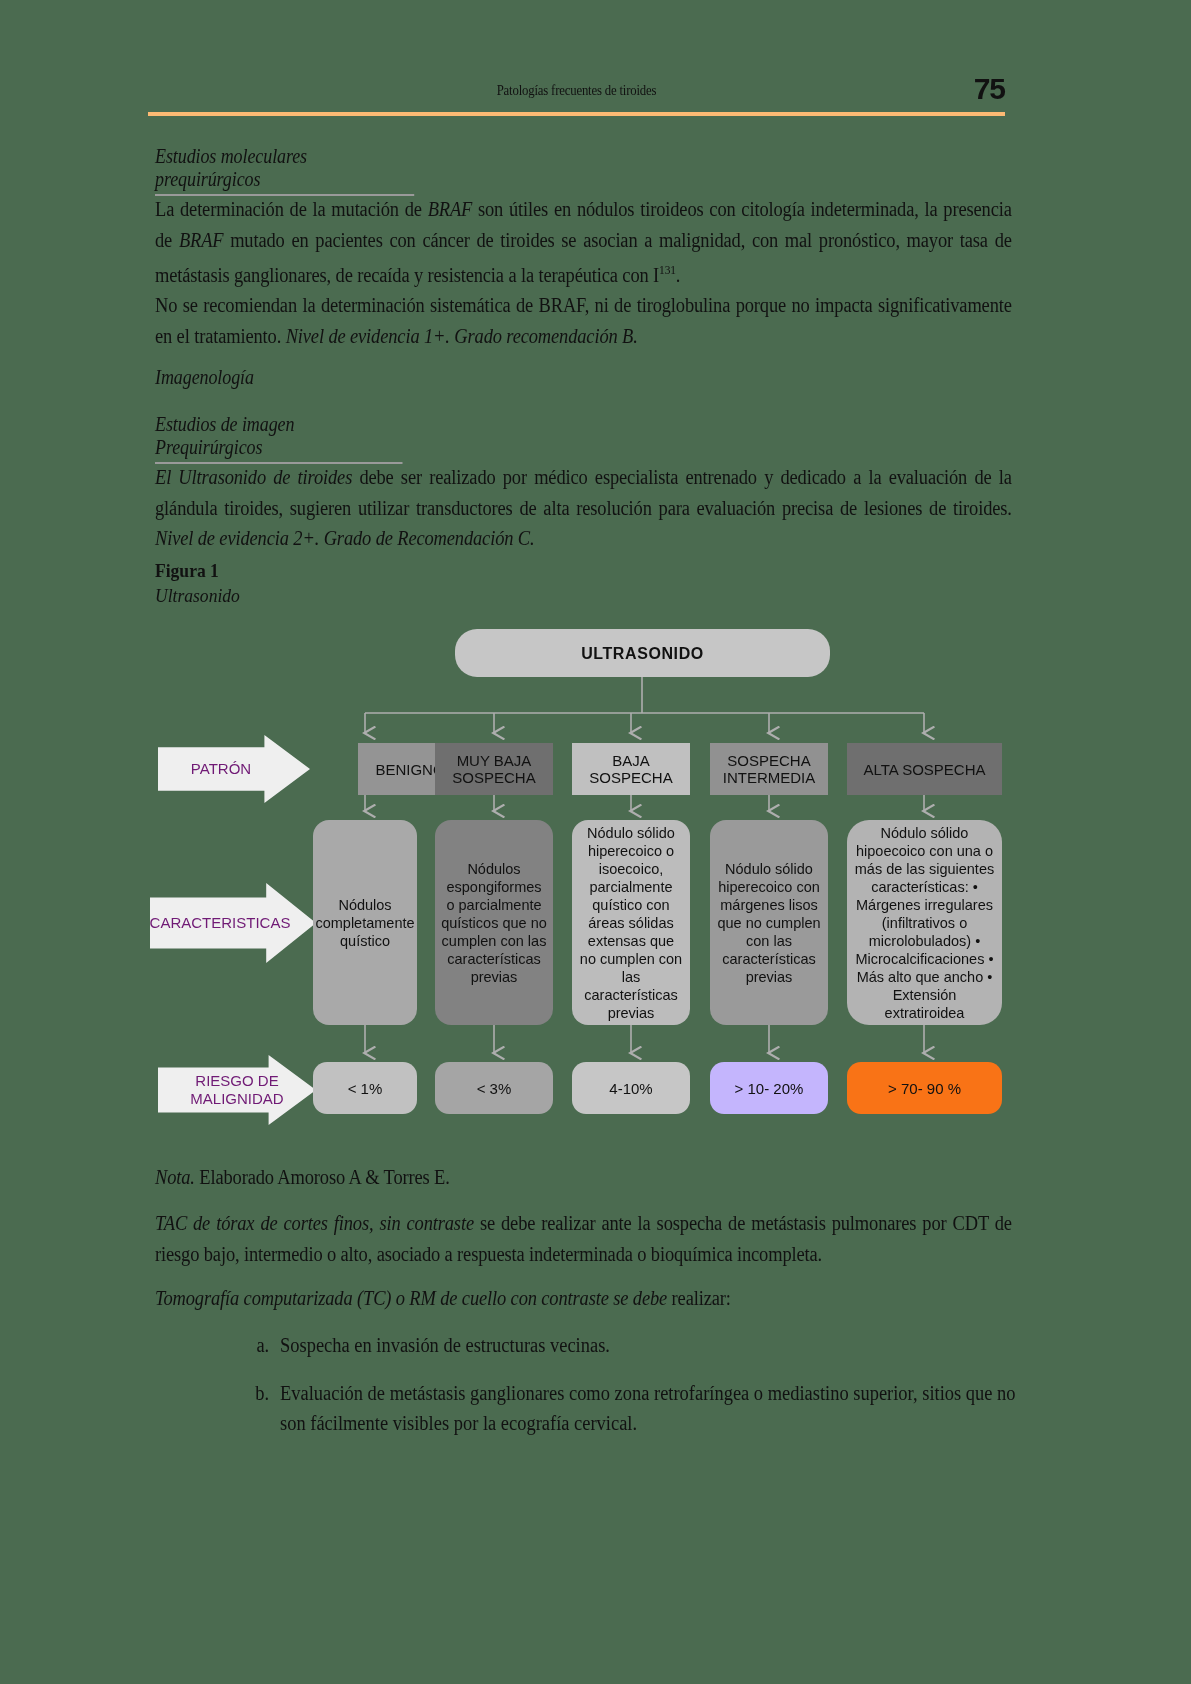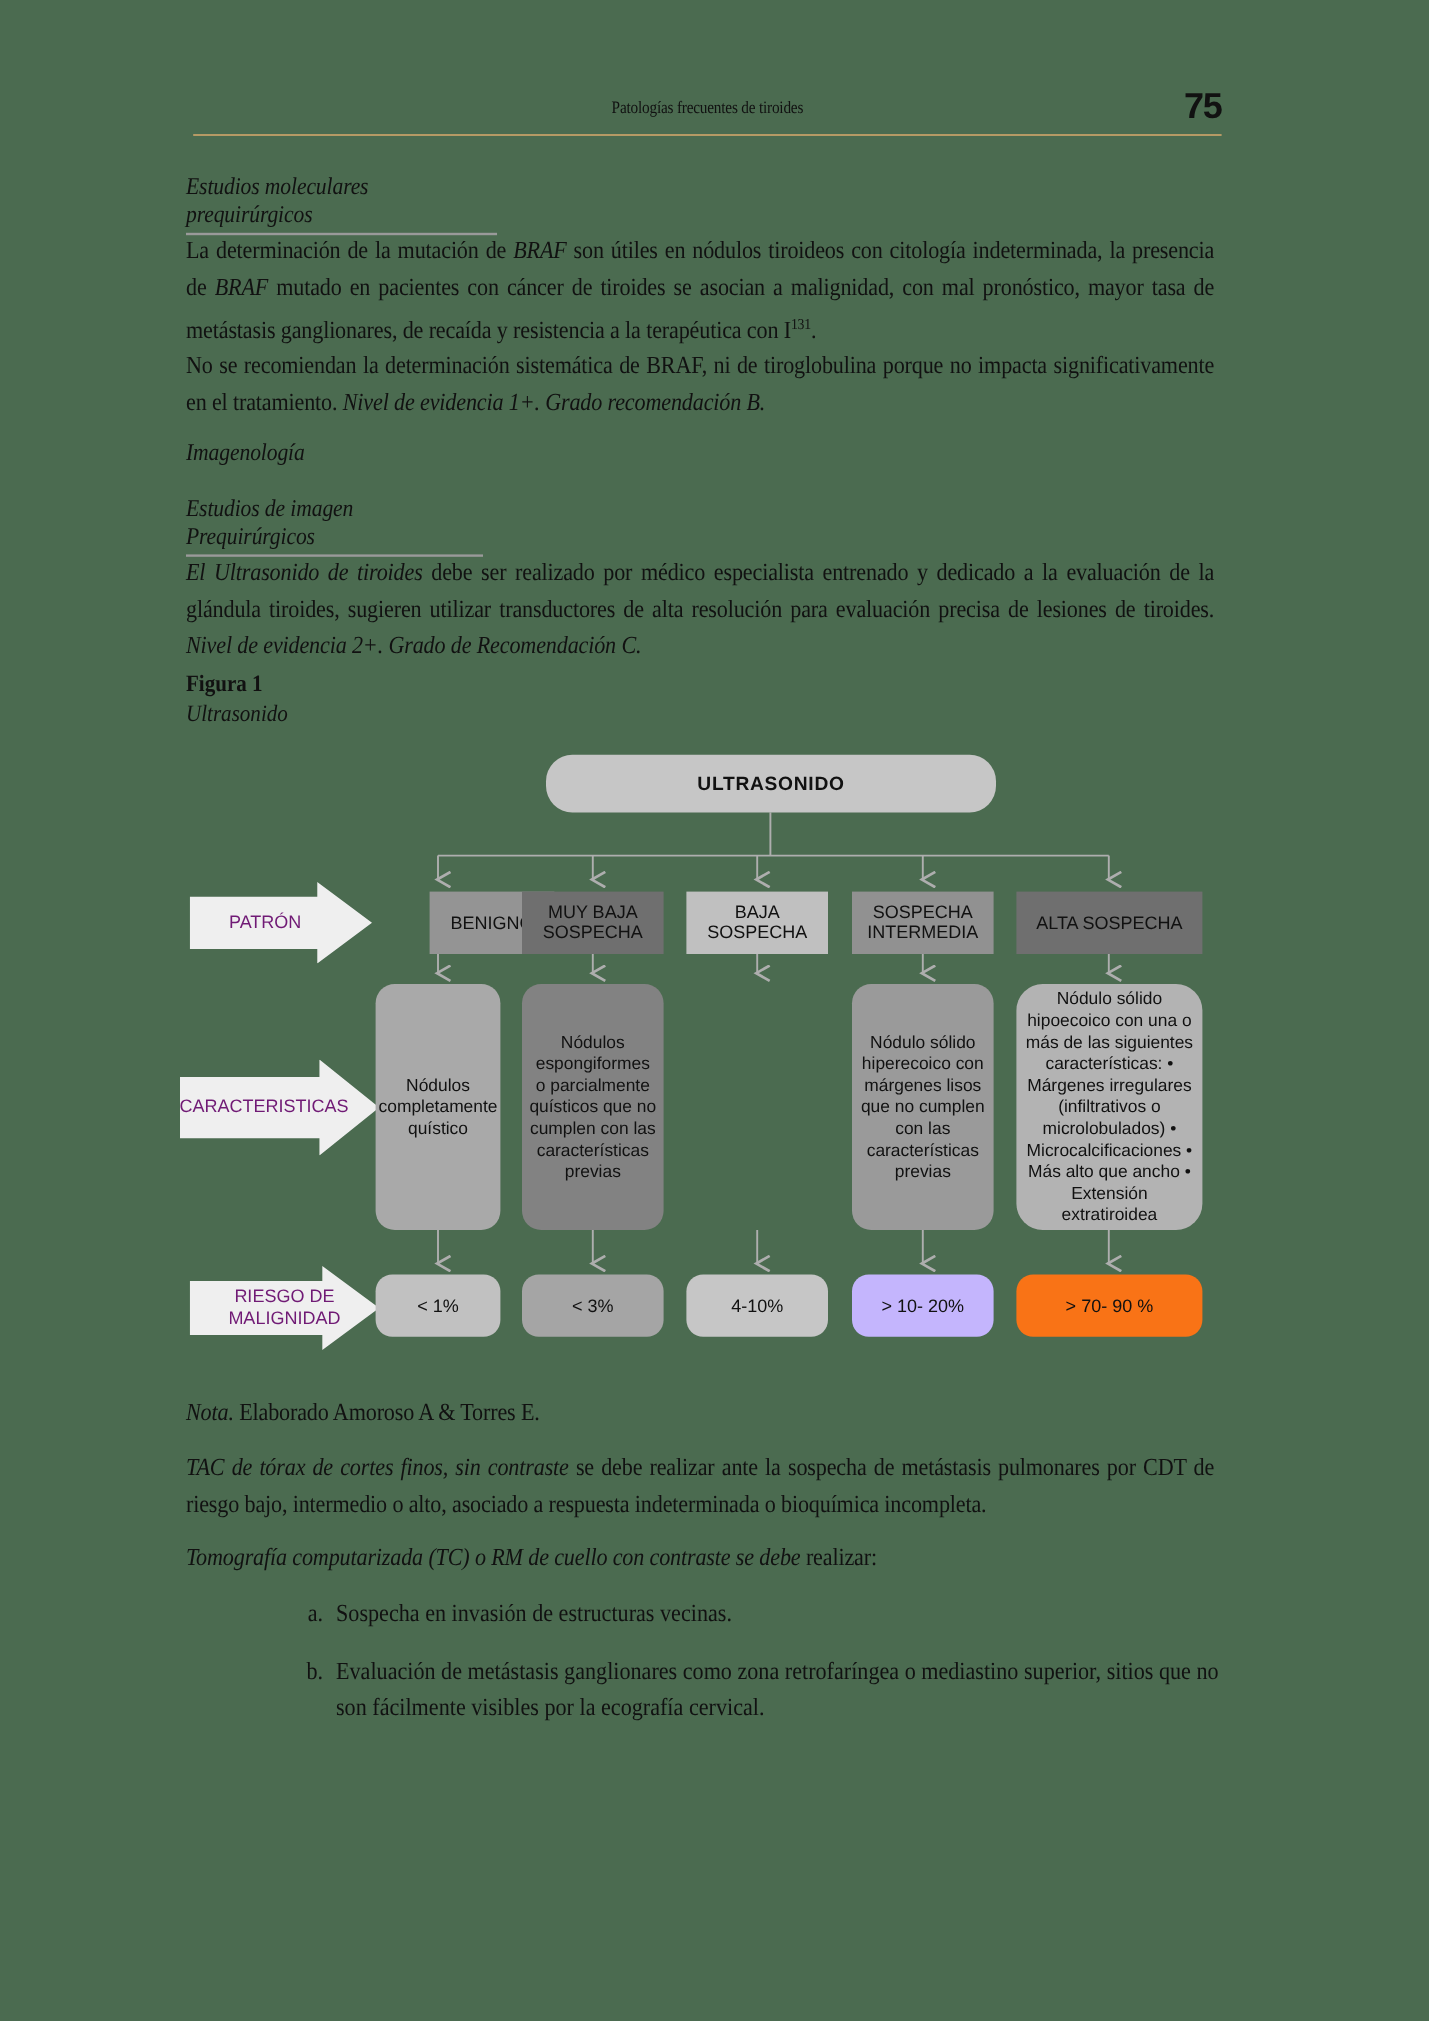--- a/index.html
+++ b/index.html
@@ -20,25 +20,25 @@
     position: absolute;
     left: 0; top: 0;
     width: 1191px;
     height: 1684px;
     background: #4b6b50;
   }
 
   
   .runhead {
     position: absolute;
-    left: 161px;
+    left: 148px;
     top: 78px;
     width: 857px;
     height: 34px;
-    border-bottom: 1px solid #fdba74;
+    border-bottom: 4px solid #fdba74;
   }
   .runhead-title {
     position: absolute;
     left: 0; right: 0;
     top: 4px;
     text-align: center;
     font-size: 14.5px;
     font-family: "Liberation Serif", serif;
     letter-spacing: -0.2px;
     transform: scaleX(0.88);
@@ -273,20 +273,21 @@
     <div class="rowlab l3">RIESGO DE MALIGNIDAD</div>
 
     <div class="node pat p1">BENIGNO</div>
     <div class="node pat p2">MUY BAJA SOSPECHA</div>
     <div class="node pat p3">BAJA SOSPECHA</div>
     <div class="node pat p4">SOSPECHA INTERMEDIA</div>
     <div class="node pat p5">ALTA SOSPECHA</div>
 
     <div class="node car c1">Nódulos completamente quístico</div>
     <div class="node car c2">Nódulos espongiformes o parcialmente quísticos que no cumplen con las características previas</div>
+    <div class="node car c3">Nódulo sólido hiperecoico o isoecoico, parcialmente quístico con áreas sólidas extensas que no cumplen con las características previas</div>
     <div class="node car c4">Nódulo sólido hiperecoico con márgenes lisos que no cumplen con las características previas</div>
     <div class="node car c5">Nódulo sólido hipoecoico con una o más de las siguientes características: • Márgenes irregulares (infiltrativos o microlobulados) • Microcalcificaciones • Más alto que ancho • Extensión extratiroidea</div>
 
     <div class="node risk r1">&lt; 1%</div>
     <div class="node risk r2">&lt; 3%</div>
     <div class="node risk r3">4-10%</div>
     <div class="node risk r4">&gt; 10- 20%</div>
     <div class="node risk r5">&gt; 70- 90 %</div>
   </div>
 

